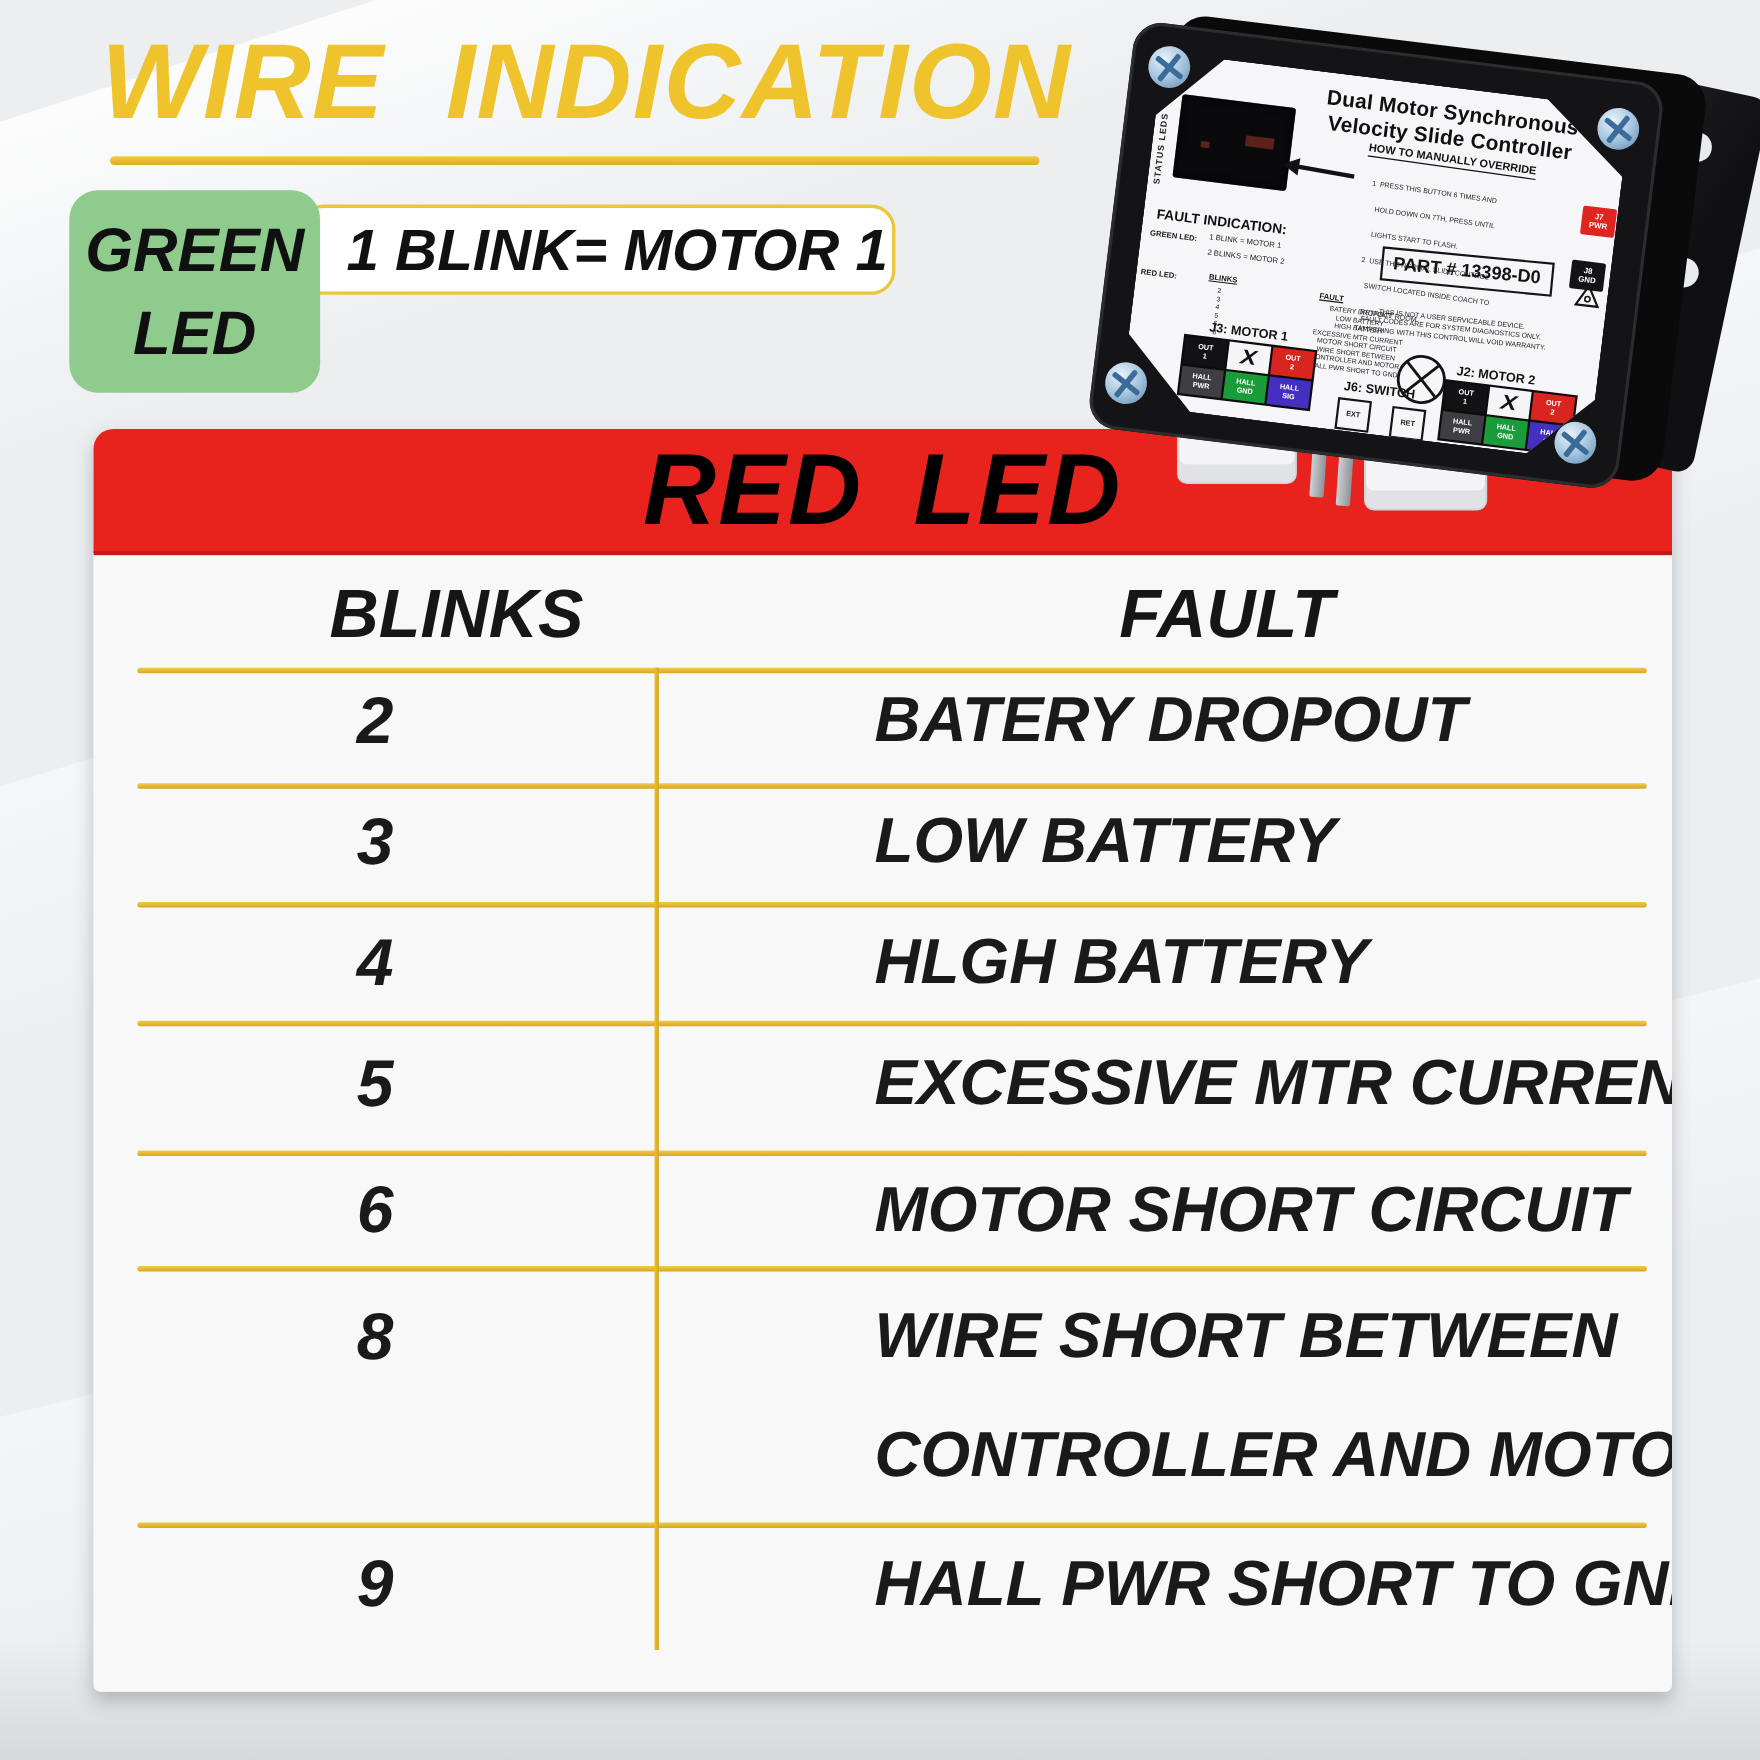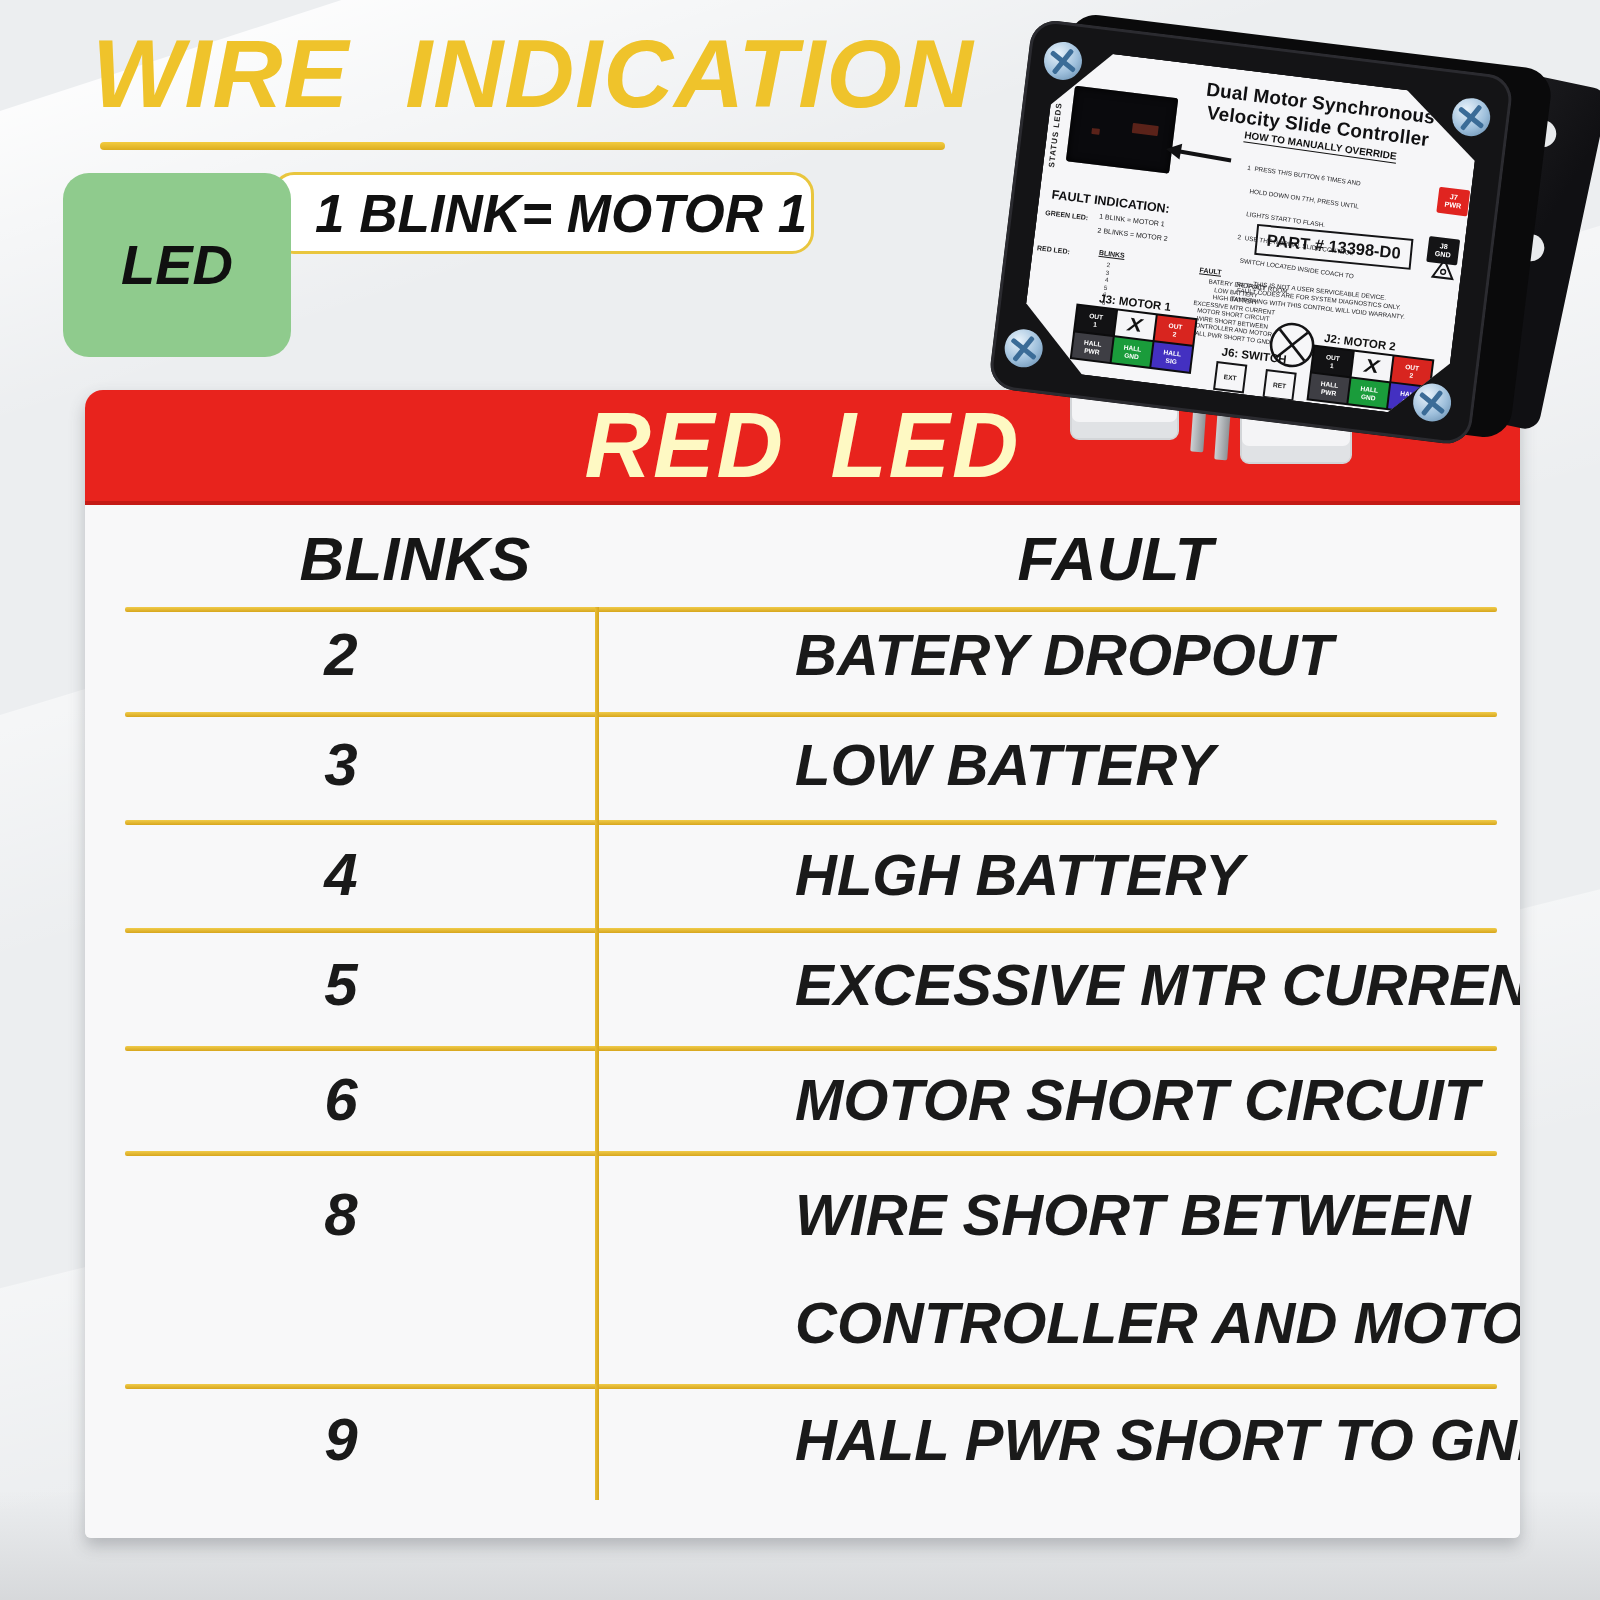--- a/index.html
+++ b/index.html
@@ -23,32 +23,32 @@
     background:linear-gradient(#F3CC3F,#DCAD1F);border-radius:4px;}
 
   
   .green-badge{position:absolute;left:63px;top:173px;width:228px;height:184px;
     background:#8FCB8D;border-radius:26px;z-index:3;display:flex;flex-direction:column;
     align-items:center;justify-content:center;}
   .green-badge span{font-size:56px;font-weight:bold;font-style:italic;color:#101010;
     line-height:76px;}
   .pill{position:absolute;left:272px;width:536px;background:#fff;
     border:3px solid #E9C63E;border-radius:22px;z-index:2;display:flex;align-items:center;}
-  .pill.p1{top:172px;height:76px;}
+  .pill.p1{top:186px;height:76px;}
   .pill.p2{top:261px;height:84px;}
   .pill span{margin-left:40px;font-size:53px;font-weight:bold;font-style:italic;
     color:#111;white-space:nowrap;}
 
   
   .table-card{position:absolute;left:85px;top:390px;width:1435px;height:1148px;z-index:1;
     border-radius:18px 18px 6px 6px;box-shadow:0 8px 16px rgba(70,72,78,.30);}
   .red-band{position:absolute;left:0;top:0;width:100%;height:115px;background:#E8231D;
     border-radius:18px 18px 0 0;border-bottom:4px solid #C41A15;display:flex;
     align-items:center;justify-content:center;box-sizing:border-box;}
-  .red-band span{font-size:92px;font-weight:bold;font-style:italic;color:#fef9c3;
+  .red-band span{font-size:92px;font-weight:bold;font-style:italic;color:#000000;
     letter-spacing:2px;word-spacing:18px;}
   .tbody{position:absolute;left:0;top:115px;width:100%;height:1033px;background:#F8F8F9;
     border-radius:0 0 6px 6px;overflow:hidden;}
   .hline{position:absolute;left:40px;width:1372px;height:5px;
     background:linear-gradient(#F0CB4A,#D7A61D);border-radius:2px;}
   .vline{position:absolute;left:510px;top:102px;width:4px;height:893px;
     background:linear-gradient(90deg,#E8BE35,#D7A61D);}
   .th{position:absolute;font-size:62px;font-weight:bold;font-style:italic;color:#161616;
     top:8px;height:92px;line-height:92px;text-align:center;}
   .th-blinks{left:70px;width:520px;}
@@ -145,20 +145,21 @@
 
   <div class="streak s1"></div>
   <div class="streak s2"></div>
   <div class="streak s3"></div>
   <div class="bottom-shade"></div>
 
   <div class="page-title">WIRE INDICATION</div>
   <div class="title-underline"></div>
 
   <div class="green-badge">
+    <span>GREEN</span>
     <span>LED</span>
   </div>
   <div class="pill p1">
     <span>1 BLINK= MOTOR 1</span>
   </div>
 
   <div class="table-card">
     <div class="red-band">
       <span>RED LED</span>
     </div>

